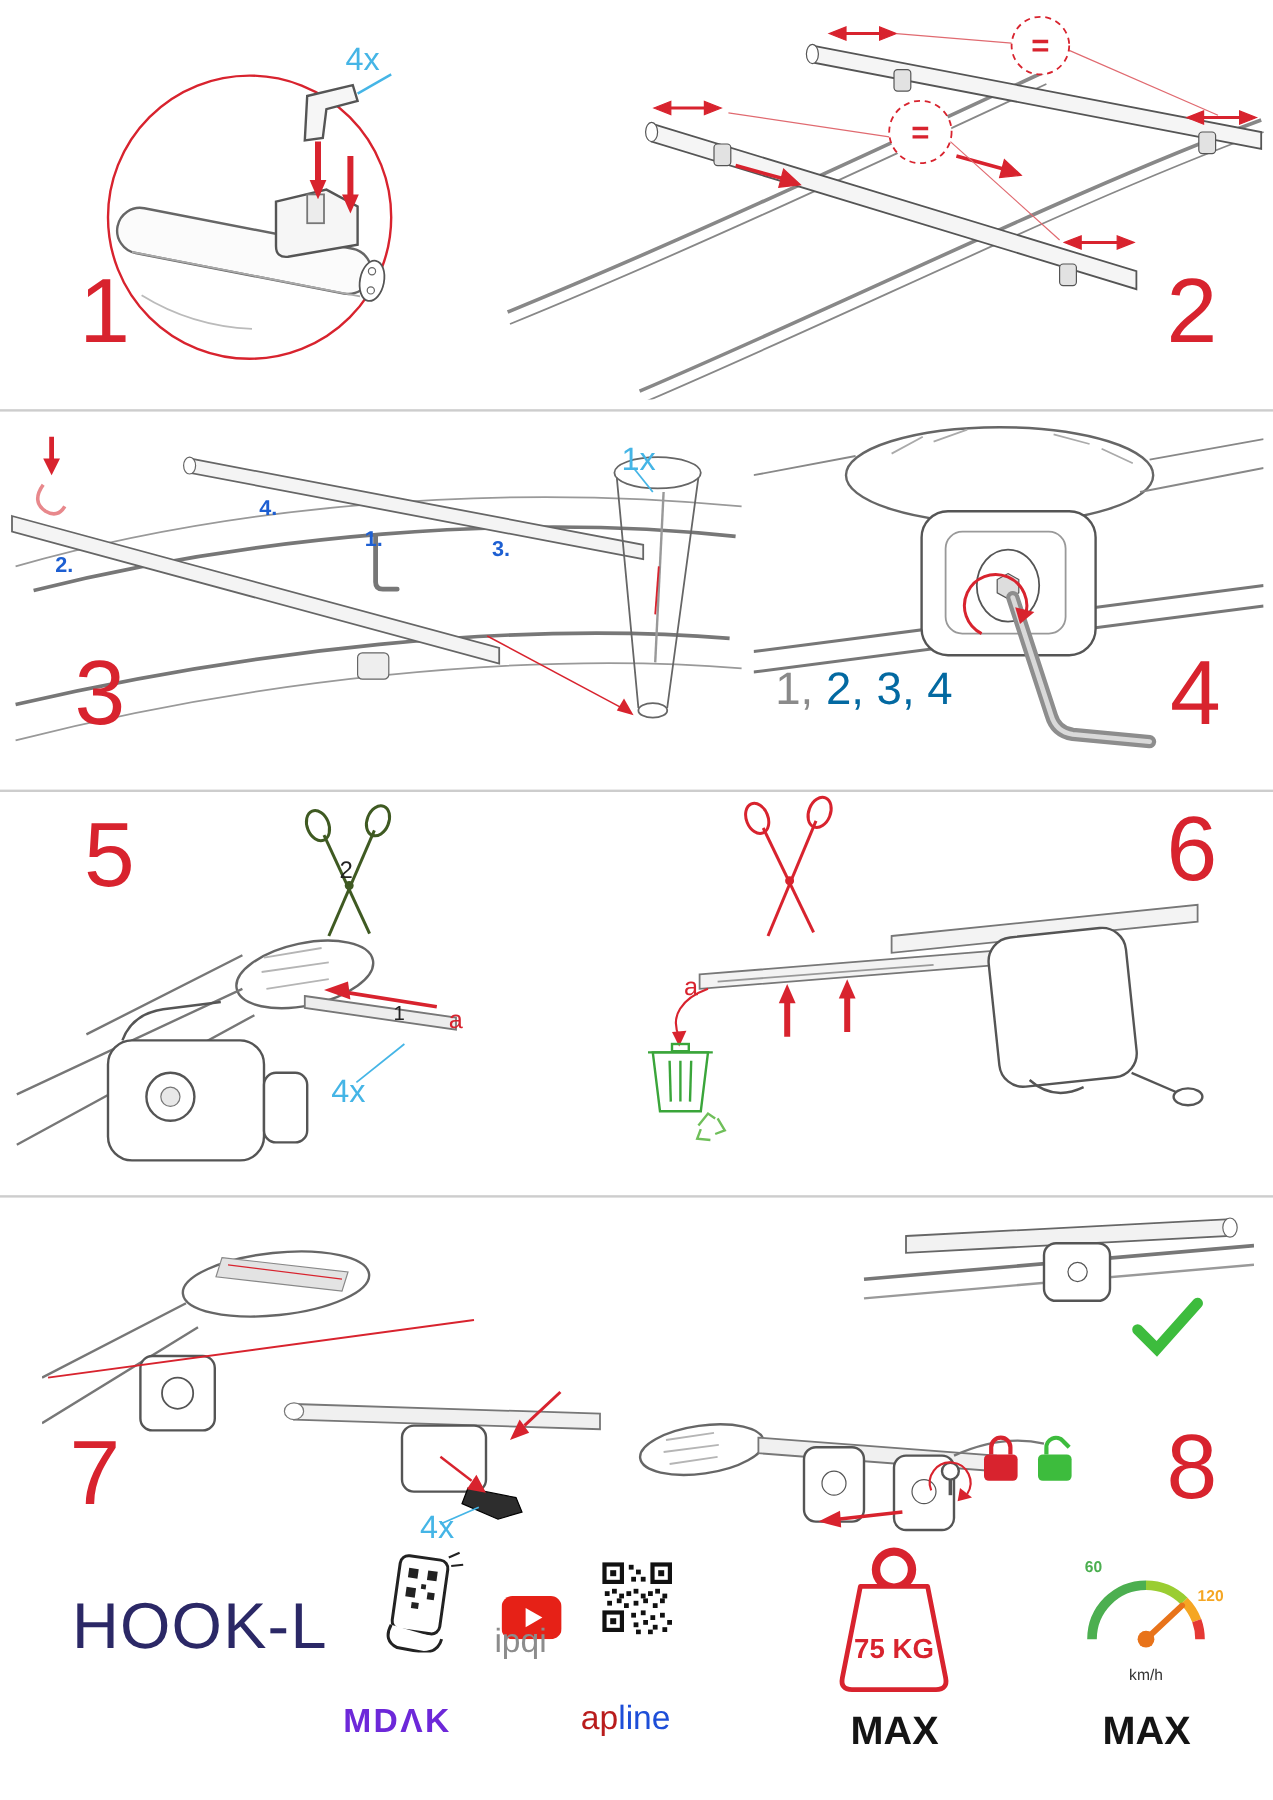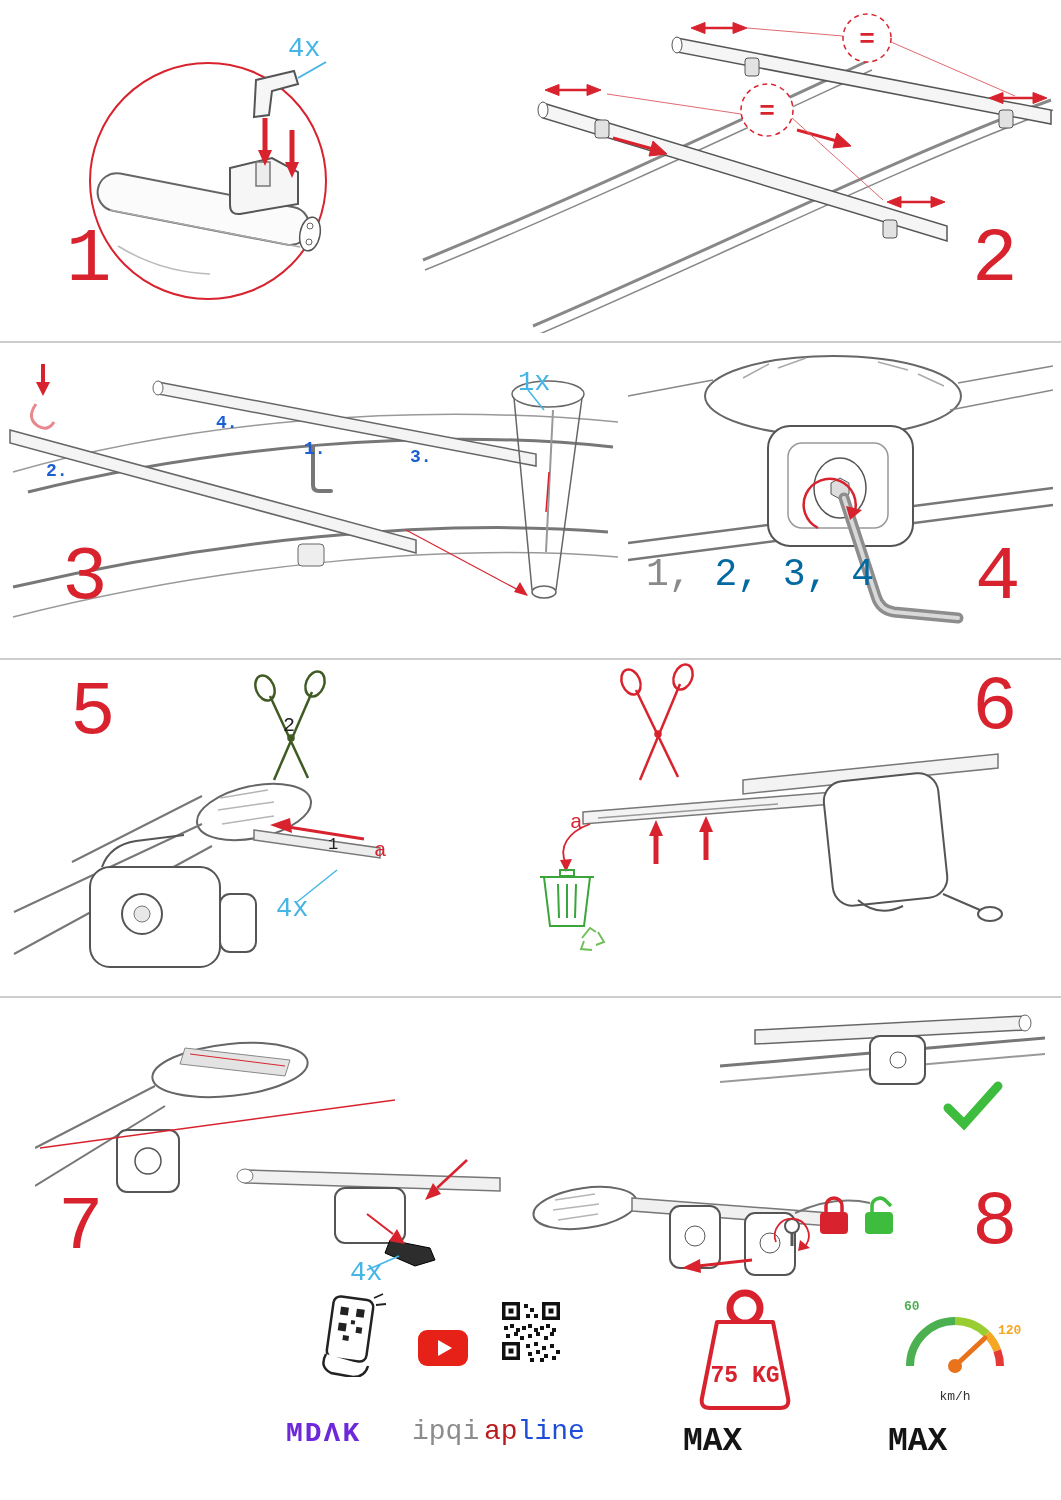--- a/index.html
+++ b/index.html
@@ -1,38 +1,38 @@
 <!DOCTYPE html>
 <html><head>
 <meta charset="utf-8">
 <style>
   *{margin:0;padding:0;box-sizing:border-box}
   html,body{background:#fff}
   .page{position:relative;width:1061px;height:1500px;background:#fff;
-        font-family:Liberation Mono, monospace;overflow:hidden}
+        font-family:Liberation Sans, sans-serif;overflow:hidden}
   .sep{position:absolute;left:0;width:100%;height:2px;background:#cdcdcd}
   .stepnum{position:absolute;font-size:76px;font-weight:500;color:#d8232e;line-height:1;letter-spacing:-2px}
   .qty{position:absolute;font-size:27px;color:#45b5e6;font-weight:500;line-height:1}
   .bluelabel{position:absolute;font-size:18px;color:#1d5fd2;font-weight:600;line-height:1}
   .smlabel{position:absolute;font-size:18px;color:#222;font-weight:500;line-height:1}
   .redlabel{position:absolute;font-size:21px;color:#d8232e;font-weight:500;line-height:1}
   .seq{position:absolute;font-size:38px;font-weight:500;line-height:1}
   .seq .g{color:#8a8a8a}
   .seq .b{color:#0369a1}
   svg.art{position:absolute}
   .product{position:absolute;font-size:54px;color:#2b2866;font-weight:500;letter-spacing:1px;line-height:1}
   .brand{position:absolute;font-size:33px;font-weight:600;line-height:1}
   .brand .dark{color:#2f2f2f}
   .brand .red{color:#d8232e}
   .logo-gray{position:absolute;font-size:28px;color:#6d28d9;font-weight:600;letter-spacing:2px;line-height:1}
   .logo-light{position:absolute;font-size:28px;color:#8c8c8c;font-weight:500;line-height:1}
   .logo-apline{position:absolute;font-size:28px;font-weight:500;line-height:1}
   .logo-apline .g{color:#b91c1c}
   .logo-apline .r{color:#1d4ed8}
-  .max{position:absolute;font-size:33px;font-weight:600;color:#141414;line-height:1}
+  .max{position:absolute;font-size:33px;font-weight:600;color:#141414;text-align:center;line-height:1}
 </style>
 </head>
 <body>
 
 <div class="page">
 
   <div class="sep" style="top:341px"></div>
   <div class="sep" style="top:658px"></div>
   <div class="sep" style="top:996px"></div>
 
@@ -335,20 +335,21 @@
       <path d="M306,204 v-6 a8,8 0 0 1 16,0 v6" fill="none" stroke="#d8232e" stroke-width="3.5"></path>
       <rect x="300" y="204" width="28" height="22" rx="4" fill="#d8232e"></rect>
     </g>
     <g>
       <path d="M352,204 v-5 a8,8 0 0 1 14,-6 l5,5" fill="none" stroke="#3dbc3d" stroke-width="3.5"></path>
       <rect x="345" y="204" width="28" height="22" rx="4" fill="#3dbc3d"></rect>
     </g>
   </svg>
   <div class="stepnum" style="left:972px;top:1185px">8</div>
 
+  <div class="product" style="left:60px;top:1328px">HOOK-L</div>
 
   <svg class="art" style="left:312px;top:1292px" width="75" height="85" viewBox="0 0 75 85">
     <g transform="rotate(8 38 37)">
       <rect x="18" y="6" width="40" height="62" rx="7" fill="#fff" stroke="#222" stroke-width="2.5"></rect>
       <g fill="#222">
         <rect x="26" y="16" width="8" height="8"></rect>
           <rect x="42" y="16" width="8" height="8"></rect>
         <rect x="26" y="32" width="8" height="8"></rect>
           <rect x="38" y="28" width="4" height="4"></rect>
         <rect x="44" y="34" width="6" height="6"></rect>
@@ -408,21 +409,21 @@
         <rect x="28" y="52" width="4" height="4"></rect>
         <rect x="36" y="50" width="4" height="4"></rect>
         <rect x="44" y="54" width="4" height="4"></rect>
       <rect x="52" y="56" width="4" height="4"></rect>
         <rect x="30" y="58" width="4" height="4"></rect>
         <rect x="40" y="58" width="4" height="4"></rect>
     </g>
   </svg>
 
   <div class="logo-gray" style="left:286px;top:1420px">MDΛK</div>
-  <div class="logo-light" style="left:412px;top:1418px">ipqi</div>
+  <div class="logo-light" style="left:412px;top:1354px">ipqi</div>
   <div class="logo-apline" style="left:484px;top:1418px">
     <span class="g">ap</span><span class="r">line</span>
   </div>
 
   <svg class="art" style="left:683px;top:1288px" width="125" height="130" viewBox="0 0 125 130">
     <circle cx="62" cy="20" r="15" fill="none" stroke="#d8232e" stroke-width="7"></circle>
     <path d="M34,34 h56 l15,76 q2,10 -8,10 h-70 q-10,0 -8,-10 z" fill="#fff" stroke="#d8232e" stroke-width="4" stroke-linejoin="round"></path>
     <text x="62" y="94" text-anchor="middle" font-size="23" font-weight="bold" fill="#d8232e">75 KG</text>
   </svg>
   <div class="max" style="left:683px;top:1425px;width:125px">MAX</div>

